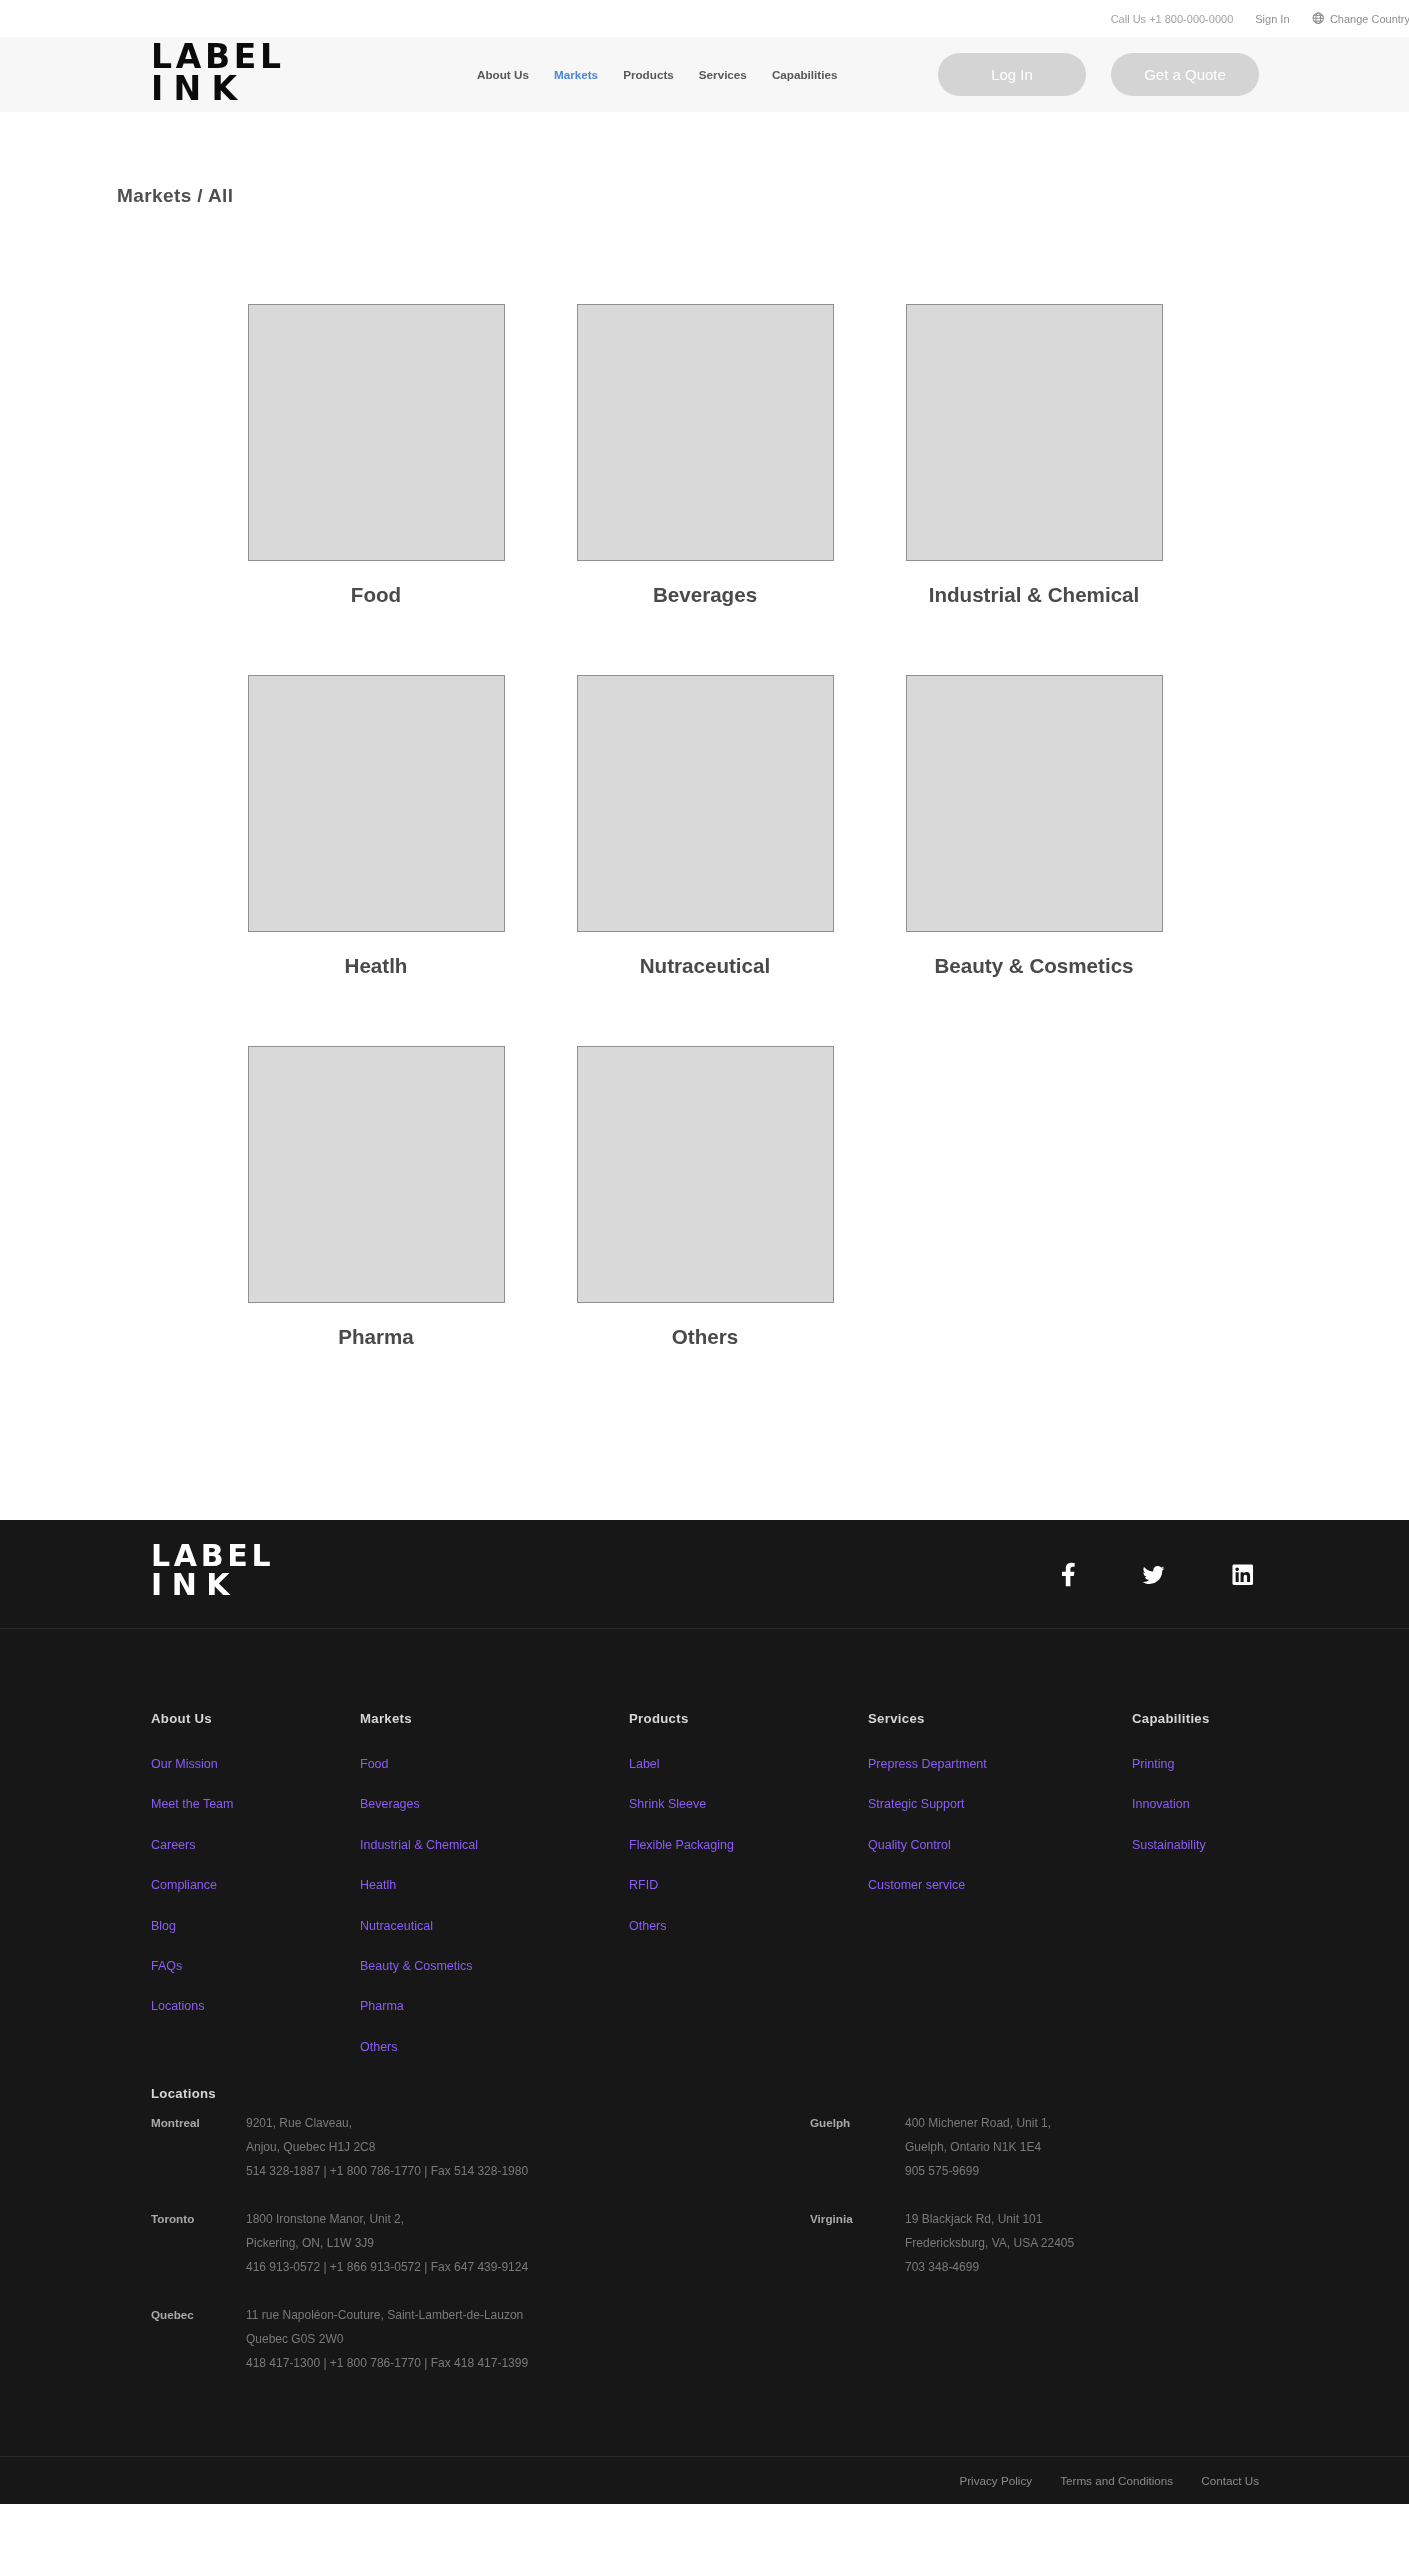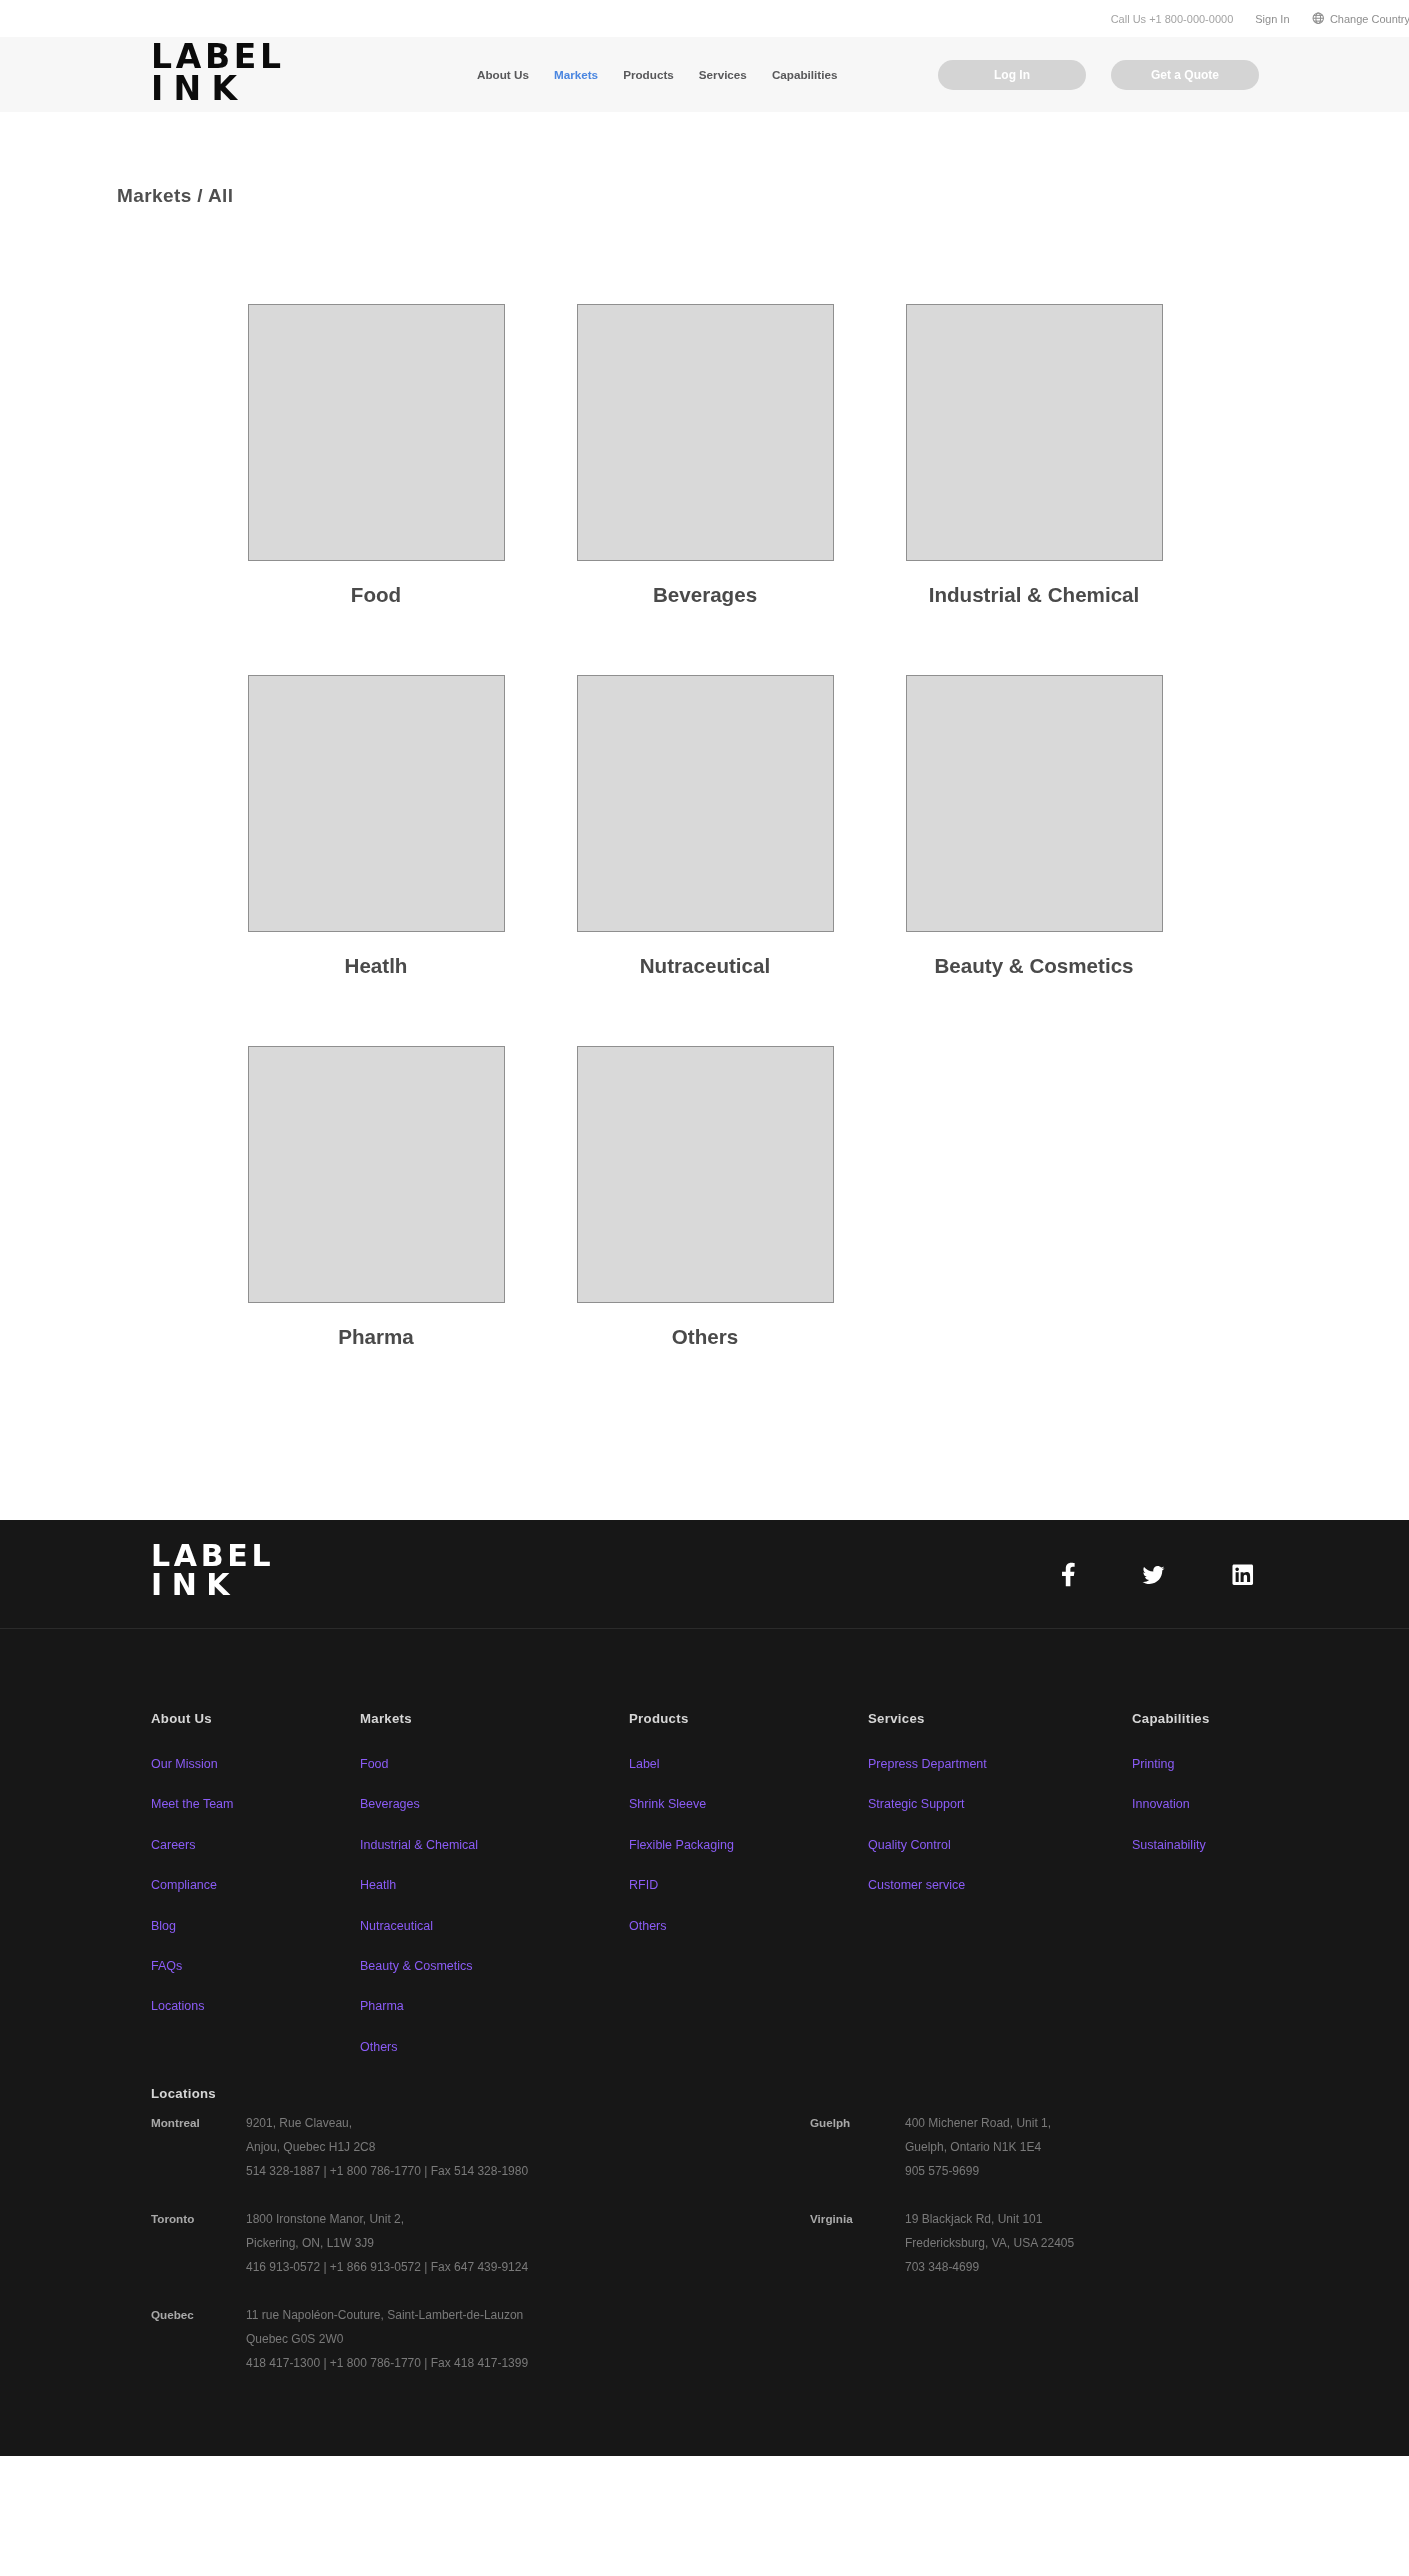--- a/index.html
+++ b/index.html
@@ -28,22 +28,22 @@
     letter-spacing: 3.7px; font-size: 33px; font-family: "DejaVu Sans", sans-serif;
   }
   .logo .l2 { letter-spacing: 10.3px; }
   .nav { position: absolute; left: 477px; top: 0; height: 75px; display: flex; align-items: center; gap: 25px; }
   .nav a {
     text-decoration: none; font-size: 11.7px; font-weight: 700; color: #58585a; cursor: pointer;
   }
   .nav a.active { color: #4a86e0; }
   .hbtns { position: absolute; right: 151px; top: 0; height: 75px; display: flex; align-items: center; gap: 25px; }
   .pill {
-    width: 148px; height: 30px; border: none; border-radius: 23.5px;
-    background: #d4d4d4; color: #ffffff; font-size: 12px; font-weight: 700;
+    width: 148px; height: 43px; border: none; border-radius: 23.5px;
+    background: #d4d4d4; color: #ffffff; font-size: 15px; font-weight: 400;
     font-family: "Liberation Sans", sans-serif; cursor: pointer;
   }
 
   
   .main { padding: 73px 0 171px 0; background: #ffffff; }
   .page-title { margin-left: 117px; font-size: 19px; font-weight: 700; color: #4f4f4f; letter-spacing: 0.4px; }
   .grid {
     margin: 97px auto 0 auto; width: 915px;
     display: grid; grid-template-columns: repeat(3, 257px);
     column-gap: 72px; row-gap: 68px;
@@ -292,15 +292,20 @@
           <div class="loc-lines">
             <div>19 Blackjack Rd, Unit 101</div>
             <div>Fredericksburg, VA, USA 22405</div>
             <div>703 348-4699</div>
           </div>
         </div>
       </div>
     </div>
   </div>
 
+  <div class="f-bottom">
+    <a>Privacy Policy</a>
+    <a>Terms and Conditions</a>
+    <a>Contact Us</a>
+  </div>
 
 </div>
 
 
 </body></html>

